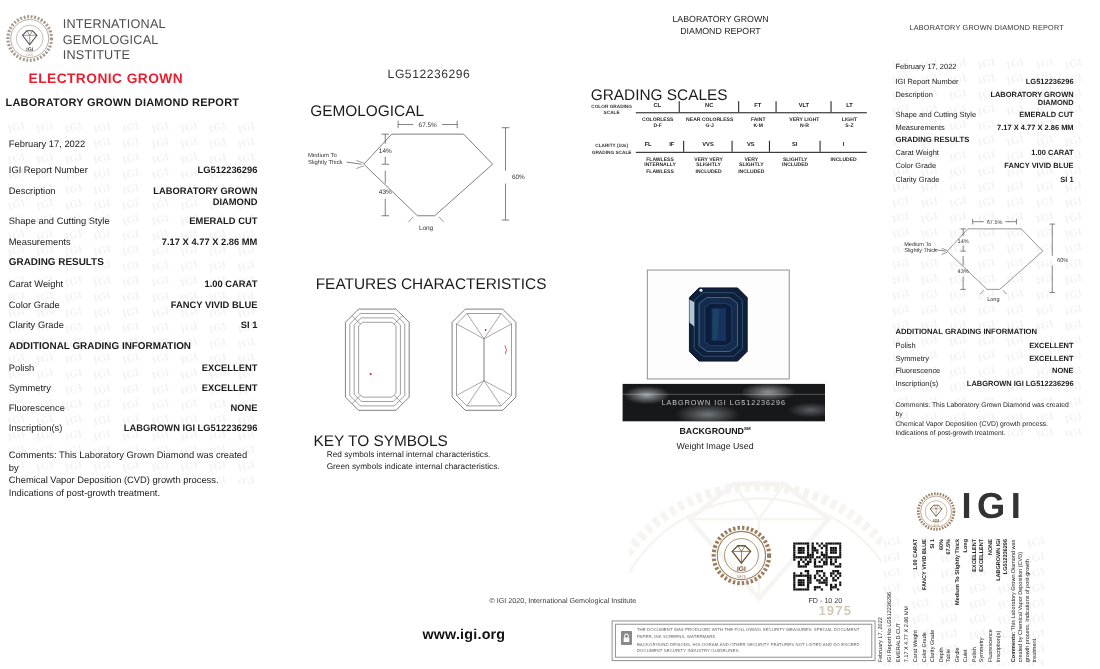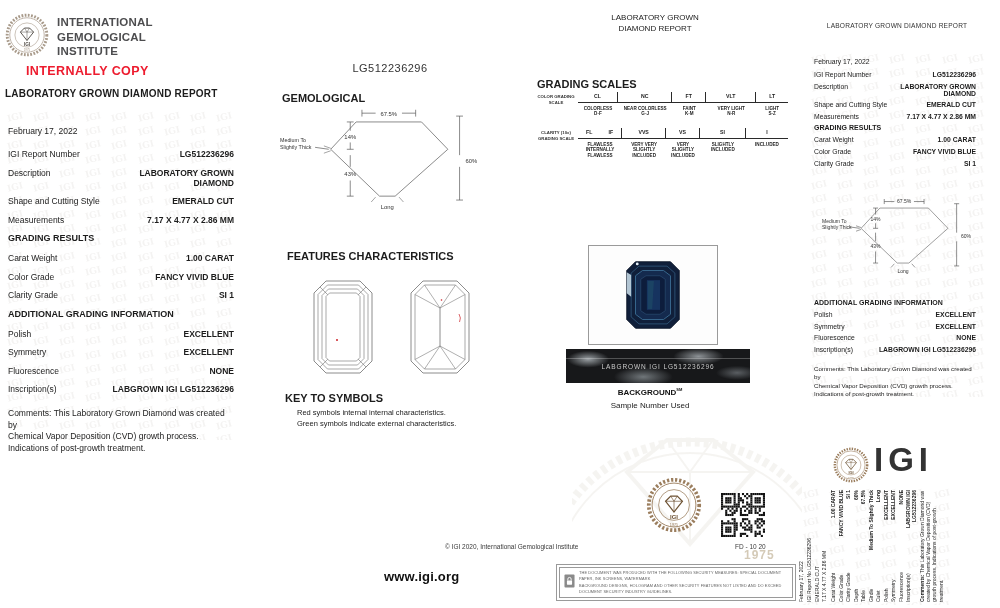--- a/index.html
+++ b/index.html
@@ -3,31 +3,31 @@
 <meta charset="utf-8">
 <style>
   *{margin:0;padding:0;box-sizing:border-box}
   html,body{width:1000px;height:608px}
   body{position:relative;background:#fff;font-family:"Liberation Sans",sans-serif;color:#1c1c1c;overflow:hidden}
   .abs{position:absolute}
   
   .wm{display:flex;flex-wrap:wrap;align-content:flex-start;overflow:hidden;pointer-events:none}
   .wm span{display:inline-block;font:bold 9px "DejaVu Serif",serif;color:rgba(95,85,70,.07);transform:rotate(-14deg);margin:2px 5px}
   
-  .org{font-size:11.5px;font-weight:bold;color:#4d4d4f;line-height:1.27;letter-spacing:.2px}
+  .org{font-size:11.5px;font-weight:normal;color:#4d4d4f;line-height:1.27;letter-spacing:.2px}
   .ecopy{font-size:12.5px;font-weight:bold;color:#ed1b2e;letter-spacing:.4px}
   .h-title{font-size:10px;font-weight:bold;letter-spacing:.2px}
   .row{display:flex;justify-content:space-between;margin-bottom:8.5px}
   .lbl{font-size:8.5px;color:#222}
   .val{font-size:8.5px;font-weight:bold;text-align:right;max-width:125px}
   .sec-h{font-size:9px;font-weight:bold;margin:2px 0 10px}
   .comments{font-size:8.5px;line-height:1.38;white-space:pre-line;margin-top:14px}
   
   .repno{font-size:11px;color:#333;letter-spacing:.5px;text-align:center}
-  .mid-h{font-size:11px;font-weight:bold}
+  .mid-h{font-size:14px;font-weight:normal}
   .key-line{font-size:7.5px;line-height:1.5}
   .two-line-head{font-size:8px;color:#222;text-align:center;line-height:1.4}
   
   .scale-wrap{display:flex}
   .scale-side{width:44px;font-size:4.3px;font-weight:bold;text-align:center;line-height:1.5;padding-top:2px;color:#333}
   .scale-cols{flex:1}
   .codes{display:flex;border-bottom:1.5px solid #2a2a2a}
   .codes>div{font-size:5.2px;font-weight:bold;text-align:center;padding:1px 0 3px;border-right:1px solid #2a2a2a}
   .codes>div:last-child{border-right:none}
   .codes .dual{display:flex;justify-content:space-around}
@@ -548,21 +548,21 @@
     <path d="M21 26 H39 M26.5 20.5 L30 26 L33.5 20.5 M30 26 V37.5" fill="none" stroke="#55504a" stroke-width=".7"></path>
     <text x="30" y="45.5" font-size="6.5" font-weight="bold" text-anchor="middle" fill="#55504a">IGI</text>
     <text x="30" y="52" font-size="4" text-anchor="middle" fill="#a89a8a">1975</text>
   </svg>
 </div>
 <div class="abs org" style="left:57px;top:15px">
   <div>INTERNATIONAL</div>
   <div>GEMOLOGICAL</div>
   <div>INSTITUTE</div>
 </div>
-<div class="abs ecopy" style="left:26px;top:64px">INTERNALLY COPY</div>
+<div class="abs ecopy" style="left:26px;top:64px">ELECTRONIC GROWN</div>
 <div class="abs h-title" style="left:5px;top:88px">LABORATORY GROWN DIAMOND REPORT</div>
 
 <div class="abs" style="left:8px;top:126px;width:226px">
   <div class="lbl" style="margin-bottom:13px">February 17, 2022</div>
   <div class="row">
     <span class="lbl">IGI Report Number</span>
     <span class="val">LG512236296</span>
   </div>
   <div class="row">
     <span class="lbl">Description</span>
@@ -662,21 +662,21 @@
       <path d="M30 28 V66" stroke-width=".8"></path>
       <path d="M30 28 L14.5 5 M30 28 L45.5 5 M30 28 L5 14.5 M30 28 L55 14.5 M30 66 L14.5 89 M30 66 L45.5 89 M30 66 L5 79.5 M30 66 L55 79.5" stroke-width=".55"></path>
     </g>
     <path d="M49 34 q2.5 4 .5 8" fill="none" stroke="#cc2127" stroke-width=".7"></path>
     <circle cx="31.5" cy="20" r=".8" fill="#cc2127"></circle>
   </svg>
 </div>
 
 <div class="abs mid-h" style="left:285px;top:392px">KEY TO SYMBOLS</div>
 <div class="abs key-line" style="left:297px;top:407px">Red symbols internal internal characteristics.</div>
-<div class="abs key-line" style="left:297px;top:418px">Green symbols indicate external characteristics.</div>
+<div class="abs key-line" style="left:297px;top:418px">Green symbols indicate internal characteristics.</div>
 
 <div class="abs two-line-head" style="left:600px;top:12px;width:110px">LABORATORY GROWN DIAMOND REPORT</div>
 
 <div class="abs mid-h" style="left:537px;top:78px">GRADING SCALES</div>
 
 <div class="abs scale-wrap" style="left:534px;top:92px;width:254px">
   <div class="scale-side">COLOR GRADING SCALE</div>
   <div class="scale-cols">
     <div class="codes">
       <div style="flex-basis:19%">CL</div>
@@ -730,21 +730,21 @@
     <circle cx="14" cy="4.5" r="1.6" fill="#e8f2f8"></circle>
   </svg>
 </div>
 <div class="abs scribe" style="left:566px;top:349px;width:184px;height:34px">
   <div class="scribe-line"></div>
   <span class="scribe-text">LABGROWN IGI LG512236296</span>
 </div>
 <div class="abs ls-label" style="left:580px;top:387px;width:140px">
   <span>BACKGROUND</span><sup>SM</sup>
 </div>
-<div class="abs caption" style="left:580px;top:401px;width:140px">Sample Number Used</div>
+<div class="abs caption" style="left:580px;top:401px;width:140px">Weight Image Used</div>
 
 <div class="abs" style="left:646px;top:477px">
   <svg width="56" height="56" viewBox="0 0 60 60">
     <circle cx="30" cy="30" r="27" fill="none" stroke="#9b7e5e" stroke-width="4" stroke-dasharray="2.4 2"></circle>
     <circle cx="30" cy="30" r="23.5" fill="none" stroke="#9b7e5e" stroke-width="1"></circle>
     <circle cx="30" cy="30" r="16.5" fill="none" stroke="#9b7e5e" stroke-width=".8"></circle>
     <path d="M21 26 L26.5 20.5 L33.5 20.5 L39 26 L30 37.5 Z" fill="none" stroke="#6d5233" stroke-width="1.3"></path>
     <path d="M21 26 H39 M26.5 20.5 L30 26 L33.5 20.5 M30 26 V37.5" fill="none" stroke="#6d5233" stroke-width=".7"></path>
     <text x="30" y="45.5" font-size="6.5" font-weight="bold" text-anchor="middle" fill="#6d5233">IGI</text>
     <text x="30" y="52" font-size="4" text-anchor="middle" fill="#9b7e5e">1975</text>

